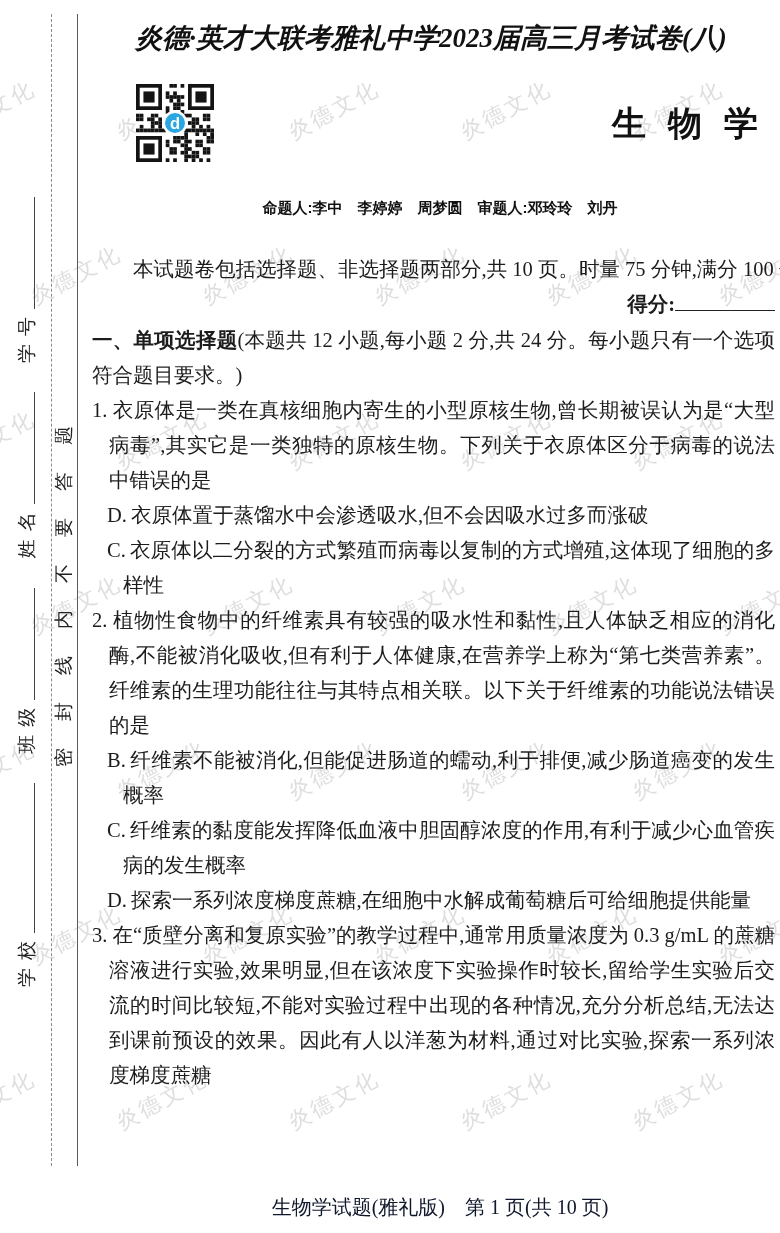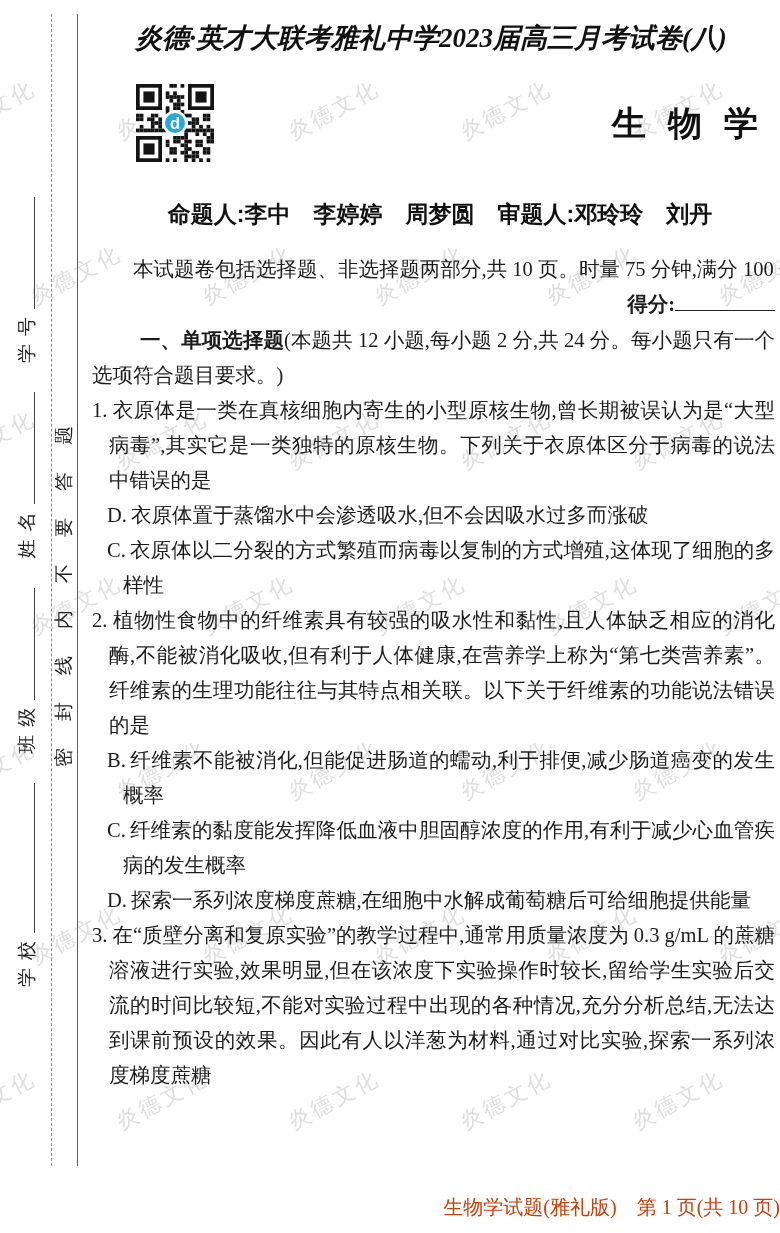--- a/index.html
+++ b/index.html
@@ -27,37 +27,37 @@
              transform:rotate(-90deg);text-align:center;letter-spacing:27px;
              font-size:19px;color:#222;white-space:nowrap;z-index:2;}
   
   .exam-title{position:absolute;top:20px;left:90px;right:8px;text-align:center;
               font-size:27px;font-weight:bold;font-style:italic;color:#111;
               white-space:nowrap;z-index:2;}
   #qr{position:absolute;left:134px;top:84px;width:82px;height:78px;z-index:2;}
   .subject-title{position:absolute;top:101px;left:110px;right:0;text-align:right;
                  font-size:34px;font-weight:bold;letter-spacing:22px;color:#111;z-index:2;}
   .authors{position:absolute;top:199px;left:100px;right:0;text-align:center;
-           font-size:23px;font-weight:bold;color:#111;z-index:2;
+           font-size:15px;font-weight:bold;color:#111;z-index:2;
            font-family:"Liberation Sans","DejaVu Sans",sans-serif;}
   
   .content{position:absolute;left:92px;top:252px;width:683px;font-size:20.5px;
            line-height:35px;text-align:justify;z-index:2;}
   .intro{margin:0;text-indent:2em;white-space:nowrap;}
   .score-row{text-align:right;height:35px;line-height:35px;}
   .score-label{font-weight:bold;}
   .score-blank{display:inline-block;width:100px;height:18px;border-bottom:1px solid #222;}
   .section-heading{margin:0;}
-  .section-heading .sec-bold{font-weight:bold;font-family:"Liberation Sans","DejaVu Sans",sans-serif;margin-left:48px;}
+  .section-heading .sec-bold{font-weight:bold;font-family:"Liberation Sans","DejaVu Sans",sans-serif;}
   .q-stem{margin-left:17px;text-indent:-17px;}
   .q-num{margin-right:5px;}
   .opt{margin-left:31px;text-indent:-16px;}
   .opt-label{margin-right:4px;}
-  .footer{position:absolute;top:1194px;left:100px;right:0;text-align:right;
-          font-size:20px;color:#c2410c;z-index:2;}
+  .footer{position:absolute;top:1194px;left:100px;right:0;text-align:center;
+          font-size:20px;color:#0f172a;z-index:2;}
 </style>
 </head>
 <body>
 
 <div class="page">
   <div id="wm-layer">
       <span class="wm" style="left: -60px; top: 95px;">炎德文化</span>
       <span class="wm" style="left: 112px; top: 95px;">炎德文化</span>
       <span class="wm" style="left: 284px; top: 95px;">炎德文化</span>
       <span class="wm" style="left: 456px; top: 95px;">炎德文化</span>

